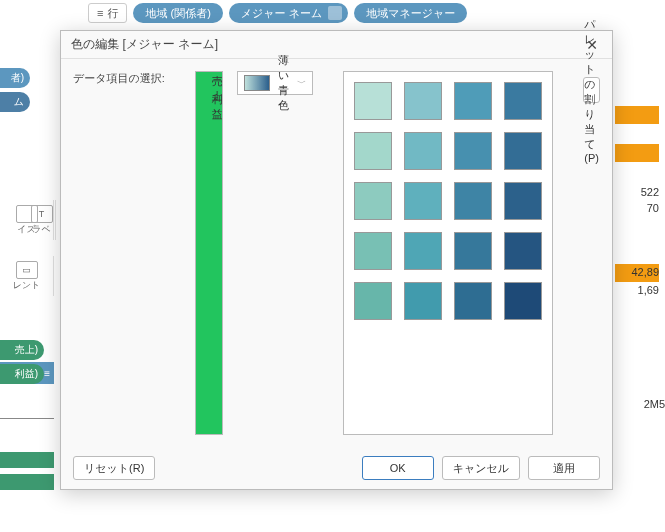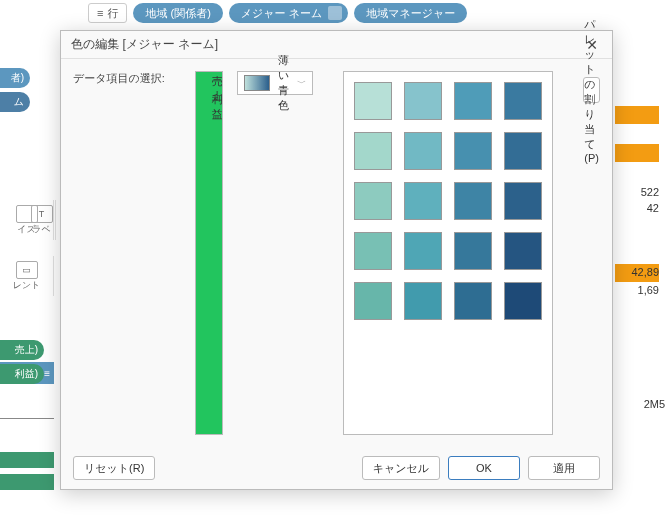--- a/index.html
+++ b/index.html
@@ -300,21 +300,21 @@
       <span>利益)</span>
     </div>
   <div style="position:absolute;left:0;top:418px;width:54px;height:1px;background:#888"></div>
   <div class="bg-bar-green" style="top:452px"></div>
   <div class="bg-bar-green" style="top:474px"></div>
 
   <div class="bg-right">
     <div class="orange-bar" style="top:16px;width:44px"></div>
     <div class="orange-bar" style="top:54px;width:44px"></div>
     <div class="bg-text" style="top:96px">522</div>
-    <div class="bg-text" style="top:112px">42</div>
+    <div class="bg-text" style="top:112px">70</div>
     <div class="orange-bar" style="top:174px;width:44px"></div>
     <div class="bg-text" style="top:176px">42,89</div>
     <div class="bg-text" style="top:194px">1,69</div>
     <div class="bg-text" style="top:308px">2M</div>
     <div class="bg-text" style="top:308px;right:0px">5</div>
   </div>
 </div>
 
 <div class="dialog">
   <div class="dialog-title">
@@ -369,23 +369,23 @@
       <div class="assign-btn">
         <span>パレットの割り当て(P)</span>
       </div>
     </div>
   </div>
   <div class="dialog-footer">
     <div class="btn">
       <span>リセット(R)</span>
     </div>
     <span class="spacer"></span>
+    <div class="btn primary">
+      <span>OK</span>
+    </div>
     <div class="btn">
       <span>キャンセル</span>
     </div>
-    <div class="btn primary">
-      <span>OK</span>
-    </div>
     <div class="btn">
       <span>適用</span>
     </div>
   </div>
 </div>
 
 </body></html>

